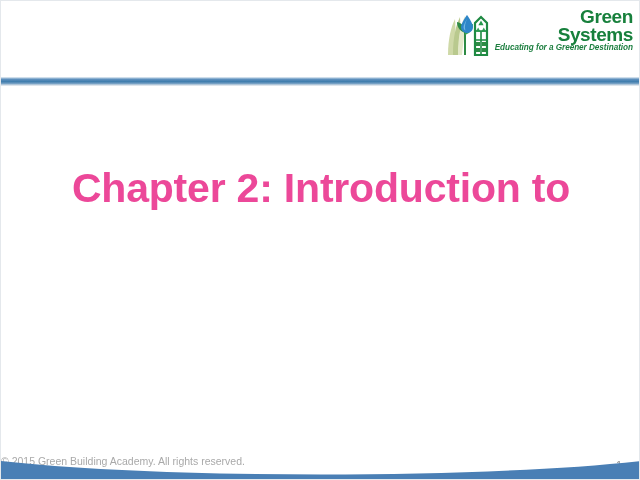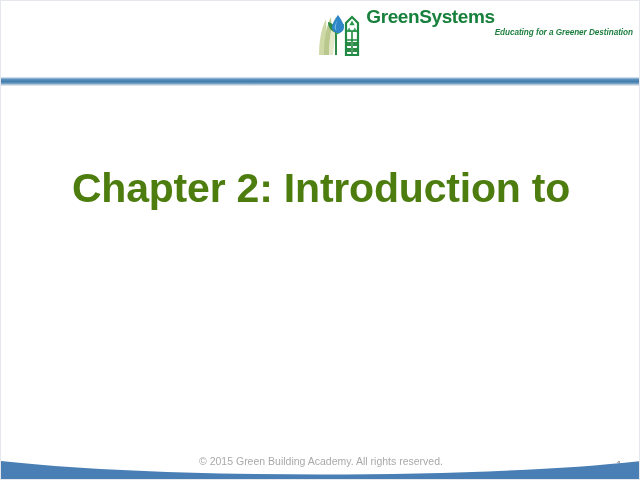--- a/index.html
+++ b/index.html
@@ -39,41 +39,41 @@
   #logo-mark {
     width: 46px;
     height: 48px;
     flex: 0 0 auto;
     margin-right: 4px;
     margin-top: 1px;
   }
 
   #logo-words {
     display: flex;
-    flex-direction: row;
-    align-items: flex-start;
+    flex-direction: column;
+    align-items: flex-end;
   }
 
   .logo-line {
     color: #17803C;
     font-weight: bold;
     font-size: 19px;
     line-height: 17.5px;
     letter-spacing: -0.4px;
     white-space: nowrap;
     font-family: "Liberation Sans", sans-serif;
   }
 
   #logo-tagline {
     color: #1d7f40;
     font-size: 8.2px;
     font-style: italic;
     font-weight: bold;
     line-height: 10px;
-    margin-top: 20px;
+    margin-top: 0;
     white-space: nowrap;
     letter-spacing: -0.05px;
   }
 
   
   #divider {
     position: absolute;
     left: 0;
     top: 76px;
     width: 640px;
@@ -91,35 +91,34 @@
   
   #title-block {
     position: absolute;
     left: 34px;
     top: 160px;
     width: 572px;
     text-align: center;
   }
 
   .title-line {
-    color: #4d7c0f;
+    color: #ec4899;
     font-size: 41px;
     font-weight: bold;
     line-height: 54px;
     letter-spacing: -0.2px;
     font-family: "Liberation Sans", sans-serif;
   }
 
   
   #footer-note {
     position: absolute;
     left: 0;
     top: 454px;
     width: 640px;
-    text-align: center;
     color: #a9a9a9;
     font-size: 10.5px;
     font-family: "Liberation Sans", sans-serif;
   }
 
   #page-number {
     position: absolute;
     right: 17px;
     top: 458px;
     color: #8f8f8f;

